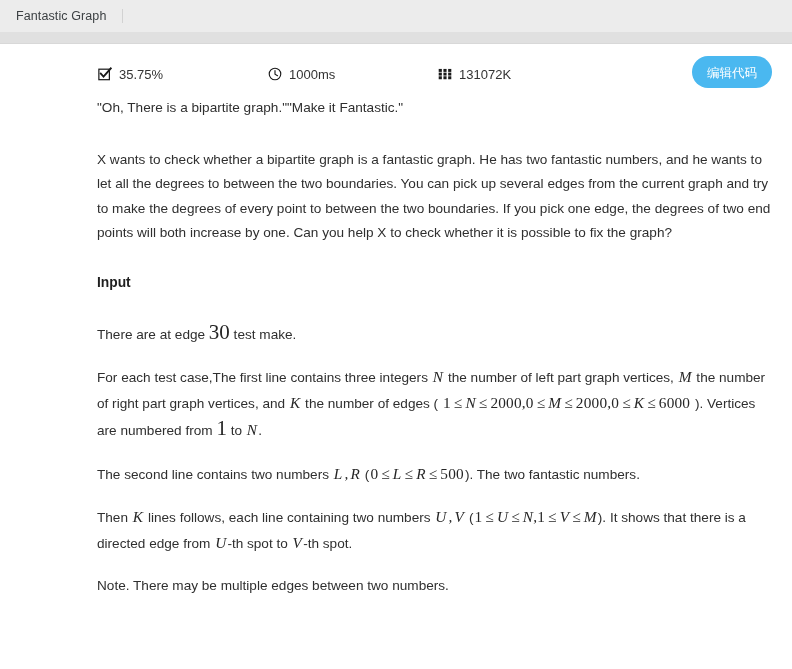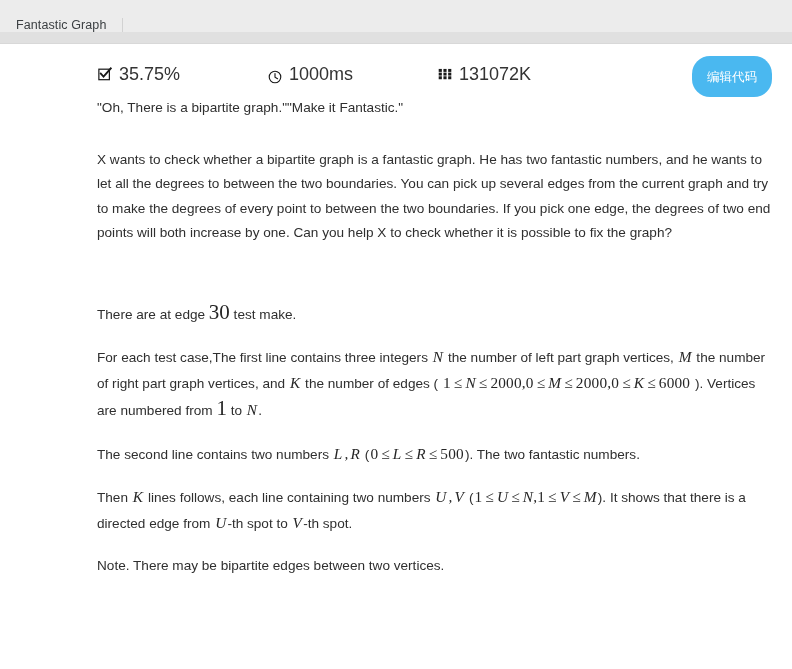--- a/index.html
+++ b/index.html
@@ -9,21 +9,21 @@
     background: #ffffff;
     font-family: "Liberation Sans", sans-serif;
     overflow: hidden;
   }
 
   
   .tabstrip {
     height: 32px;
     background: #ececec;
     display: flex;
-    align-items: flex-end;
+    align-items: center;
     position: relative;
   }
   .tab {
     display: flex;
     align-items: center;
     padding: 0 16px;
     font-size: 12.5px;
     color: #3c4043;
     background: #ececec;
     border-right: 1px solid #d2d2d2;
@@ -57,21 +57,21 @@
   .statsbar {
     display: flex;
     align-items: center;
     height: 52px;
     position: relative;
     padding-top: 8px;
   }
   .stat {
     display: flex;
     align-items: center;
-    font-size: 18px;
+    font-size: 13px;
     color: #333333;
     white-space: nowrap;
   }
   .stat-ratio  { width: 170px; }
   .stat-time   { width: 170px; align-items: flex-end; }
   .stat-memory { width: 170px; }
   .stat .ic {
     display: inline-flex;
     align-items: center;
     justify-content: center;
@@ -83,21 +83,21 @@
   .stat .ic svg { display: block; }
 
   .edit-btn {
     position: absolute;
     right: 0px;
     top: 12px;
     background: #4ab8f0;
     color: #ffffff;
     border: none;
     border-radius: 18px;
-    height: 41px;
+    height: 32px;
     padding: 0 15px;
     font-size: 12.5px;
     font-family: "DejaVu Sans", sans-serif;
     cursor: pointer;
     line-height: 29px;
   }
 
   
   p.para {
     font-size: 13.6px;
@@ -200,20 +200,21 @@
     </div>
 
     <p class="para quote-line">"Oh, There is a bipartite graph.""Make it Fantastic."</p>
 
     <div class="gap-lg"></div>
 
     <p class="para">X wants to check whether a bipartite graph is a fantastic graph. He has two fantastic numbers, and he wants to let all the degrees to between the two boundaries. You can pick up several edges from the current graph and try to make the degrees of every point to between the two boundaries. If you pick one edge, the degrees of two end points will both increase by one. Can you help X to check whether it is possible to fix the graph?</p>
 
     <div class="gap-lg"></div>
 
+    <h3 class="sect">Input</h3>
 
     <div class="gap-lg"></div>
 
     <p class="para">
       <span>There are at edge </span><span class="mjxnum">30</span><span> test make.</span>
     </p>
 
     <div class="gap-md"></div>
 
     <p class="para">
@@ -227,21 +228,21 @@
     </p>
 
     <div class="gap-md"></div>
 
     <p class="para">
       <span>Then </span><span class="mjx">K</span><span> lines follows, each line containing two numbers </span><span class="mjx">U</span><span class="mjx punc">,</span><span class="mjx">V</span><span> (</span><span class="mjx"><span class="num">1</span><span class="op">≤</span><span>U</span><span class="op">≤</span><span>N</span><span class="punc">,</span><span class="num">1</span><span class="op">≤</span><span>V</span><span class="op">≤</span><span>M</span></span><span>). It shows that there is a directed edge from </span><span class="mjx">U</span><span>-th spot to </span><span class="mjx">V</span><span>-th spot.</span>
     </p>
 
     <div class="gap-md"></div>
 
-    <p class="para">Note. There may be bipartite edges between two vertices.</p>
+    <p class="para">Note. There may be multiple edges between two numbers.</p>
 
     <div class="gap-lg"></div>
 
 
     <div class="gap-lg"></div>
 
     <p class="para">
       
     </p>
 

